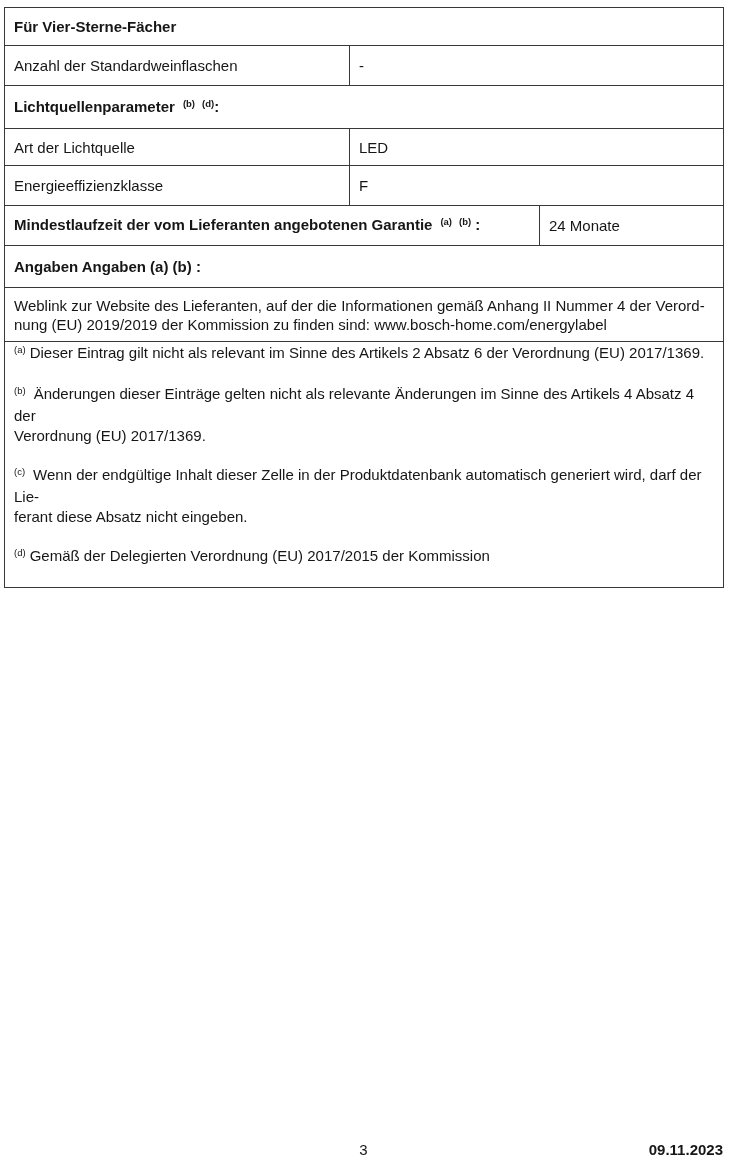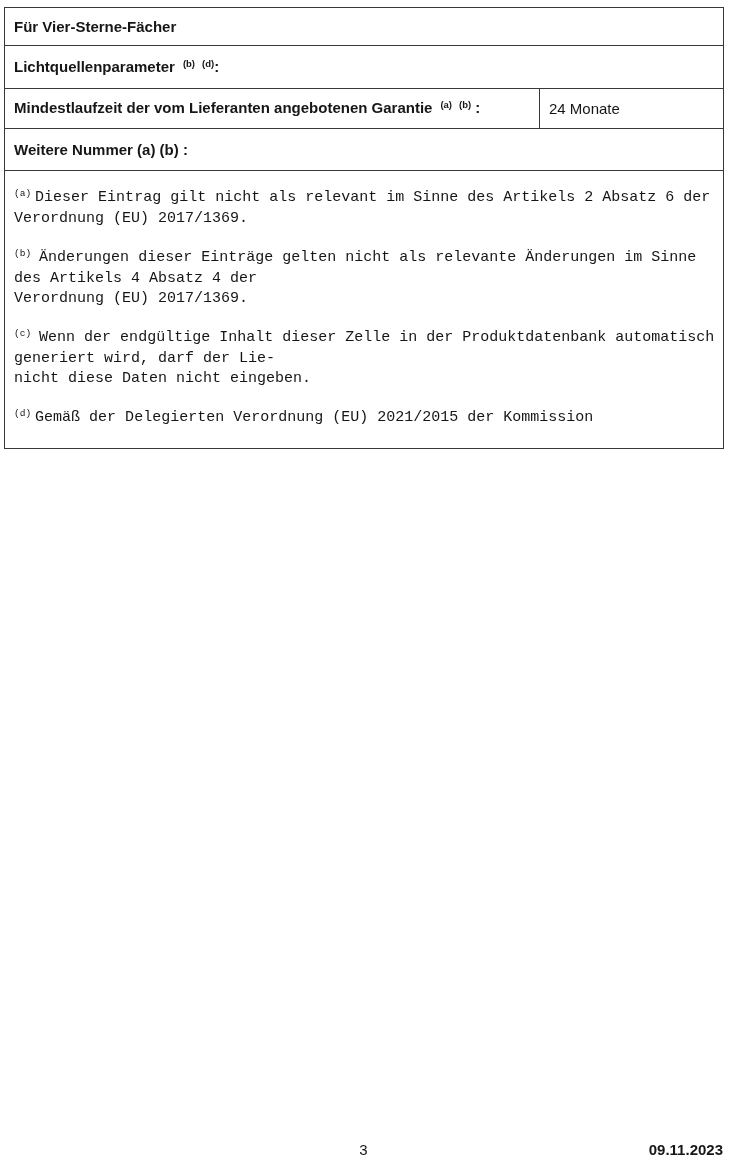--- a/index.html
+++ b/index.html
@@ -56,23 +56,22 @@
     height: 53px;
     vertical-align: middle;
     line-height: 20px;
   }
   td.footnotes-cell {
     height: 192px;
     vertical-align: top;
     padding-top: 13px;
   }
   .footnotes-cell p {
-    margin: 17px 0 19px 0;
+    margin: 1px 0 19px 0;
     line-height: 20px;
-    font-family: Liberation Mono, monospace;
   }
   .fn-marker { margin-right: 4px; }
   .fn-marker.wide { margin-right: 8px; }
   .footer {
     position: absolute;
     left: 4px;
     top: 1141px;
     width: 719px;
     height: 20px;
     font-size: 15px;
@@ -102,56 +101,74 @@
       <col style="width:184px">
     </colgroup>
     <tbody>
 
       <tr class="r-h37">
         <td colspan="3" class="hdr">Für Vier-Sterne-Fächer</td>
       </tr>
 
 
 
+      <tr class="r-h39">
+        <td class="label-cell">Anzahl der Standardweinflaschen</td>
+        <td colspan="2">-</td>
+      </tr>
 
       <tr class="r-h42">
         <td colspan="3" class="hdr">
           <span>Lichtquellenparameter</span><span class="sup sup-gap1">(b)</span><span class="sup sup-gap2">(d)</span><span>:</span>
         </td>
       </tr>
 
+      <tr class="r-h36">
+        <td class="label-cell">Art der Lichtquelle</td>
+        <td colspan="2">LED</td>
+      </tr>
 
+      <tr class="r-h39">
+        <td class="label-cell">Energieeffizienzklasse</td>
+        <td colspan="2">F</td>
+      </tr>
 
       <tr class="r-h39">
         <td colspan="2" class="label-cell bold">
           <span>Mindestlaufzeit der vom Lieferanten angebotenen Garantie</span><span class="sup sup-gap1">(a)</span><span class="sup sup-gap2">(b)</span><span class="suffix-gap">:</span>
         </td>
         <td>24 Monate</td>
       </tr>
 
       <tr class="r-h41">
-        <td colspan="3" class="hdr">Weitere Nummer (a) (b) :</td>
+        <td colspan="3" class="hdr">Angaben Angaben (a) (b) :</td>
       </tr>
 
+      <tr>
+        <td colspan="3" class="text-cell">
+          <span>Weblink zur Website des Lieferanten, auf der die Informationen gemäß Anhang II Nummer 4 der Verord-</span><br>
+          <span>nung (EU) 2019/2019 der Kommission zu finden sind: www.bosch-home.com/energylabel</span>
+        </td>
+      </tr>
 
       <tr>
         <td colspan="3" class="footnotes-cell">
           <p>
             <span class="sup fn-marker">(a)</span><span>Dieser Eintrag gilt nicht als relevant im Sinne des Artikels 2 Absatz 6 der Verordnung (EU) 2017/1369.</span>
           </p>
           <p>
             <span class="sup fn-marker wide">(b)</span><span>Änderungen dieser Einträge gelten nicht als relevante Änderungen im Sinne des Artikels 4 Absatz 4 der</span><br>
             <span>Verordnung (EU) 2017/1369.</span>
           </p>
           <p>
             <span class="sup fn-marker wide">(c)</span><span>Wenn der endgültige Inhalt dieser Zelle in der Produktdatenbank automatisch generiert wird, darf der Lie-</span><br>
-            <span>nicht diese Daten nicht eingeben.</span>
+            <span>ferant diese Absatz nicht eingeben.</span>
           </p>
           <p>
-            <span class="sup fn-marker">(d)</span><span>Gemäß der Delegierten Verordnung (EU) 2021/2015 der Kommission</span>
+            <span class="sup fn-marker">(d)</span><span>Gemäß der Delegierten Verordnung (EU) 2017/2015 der Kommission</span>
           </p>
         </td>
       </tr>
 
     </tbody>
   </table>
 
   <div class="footer">
     <span class="page-num">3</span>
     <span class="date">09.11.2023</span>

